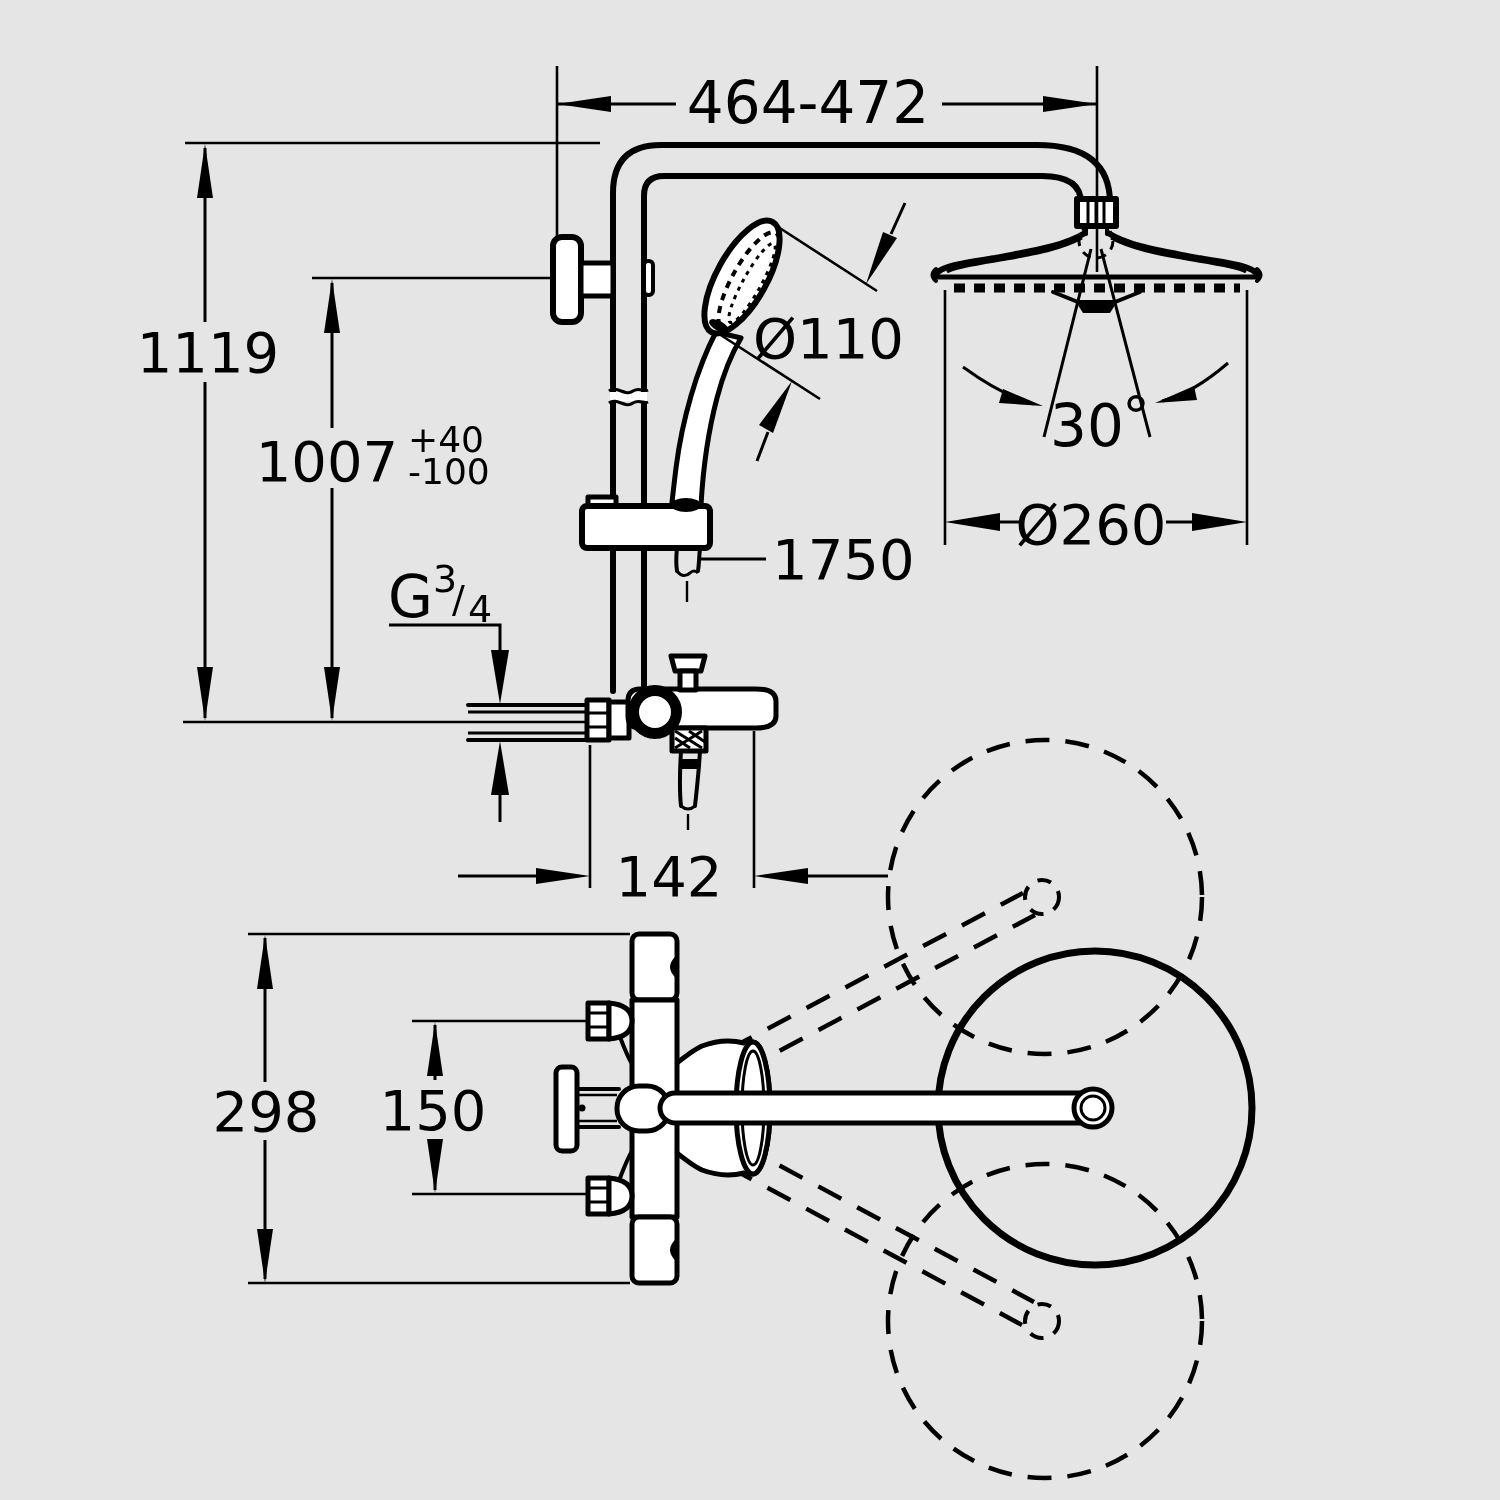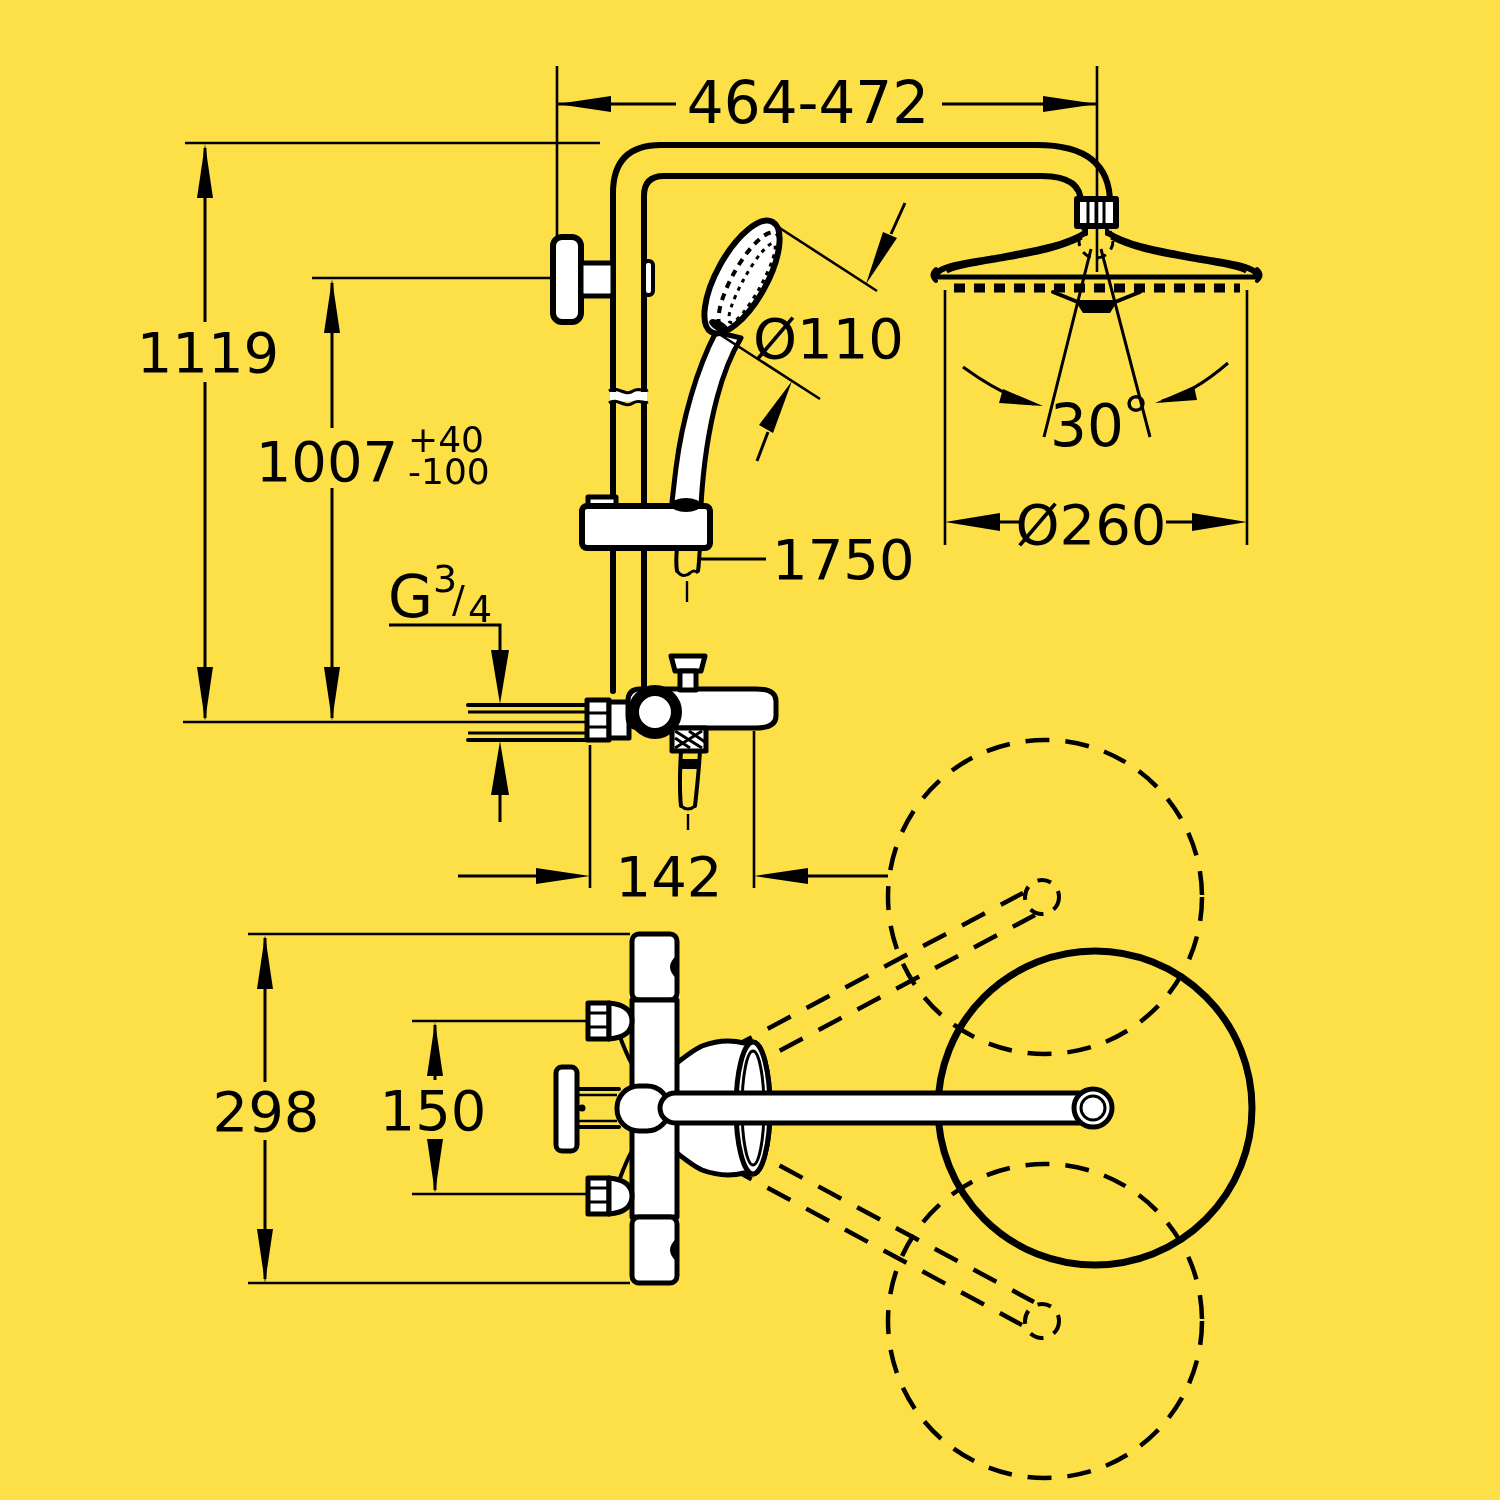--- a/index.html
+++ b/index.html
@@ -1,16 +1,16 @@
 <!DOCTYPE html>
 <html><head>
 <meta charset="utf-8">
 <style>
   html,body{margin:0;padding:0;background:#ffffff;width:1500px;height:1500px;}
-  .frame{width:1500px;height:1500px;background:#fde047;position:relative;overflow:hidden;}
+  .frame{width:1500px;height:1500px;background:#e5e5e5;position:relative;overflow:hidden;}
   svg{display:block;}
   
   .ol   {stroke:#000;stroke-width:6;fill:none;stroke-linecap:round;stroke-linejoin:round;}
   .olf  {stroke:#000;stroke-width:6;fill:#fff;stroke-linejoin:round;}
   .olf5 {stroke:#000;stroke-width:5;fill:#fff;stroke-linejoin:round;}
   .med  {stroke:#000;stroke-width:4;fill:none;stroke-linecap:round;}
   .medf {stroke:#000;stroke-width:4;fill:#fff;}
   .thin {stroke:#000;stroke-width:3;fill:none;}
   .dim  {stroke:#000;stroke-width:3;fill:none;}
   .ext  {stroke:#000;stroke-width:2.6;fill:none;}

